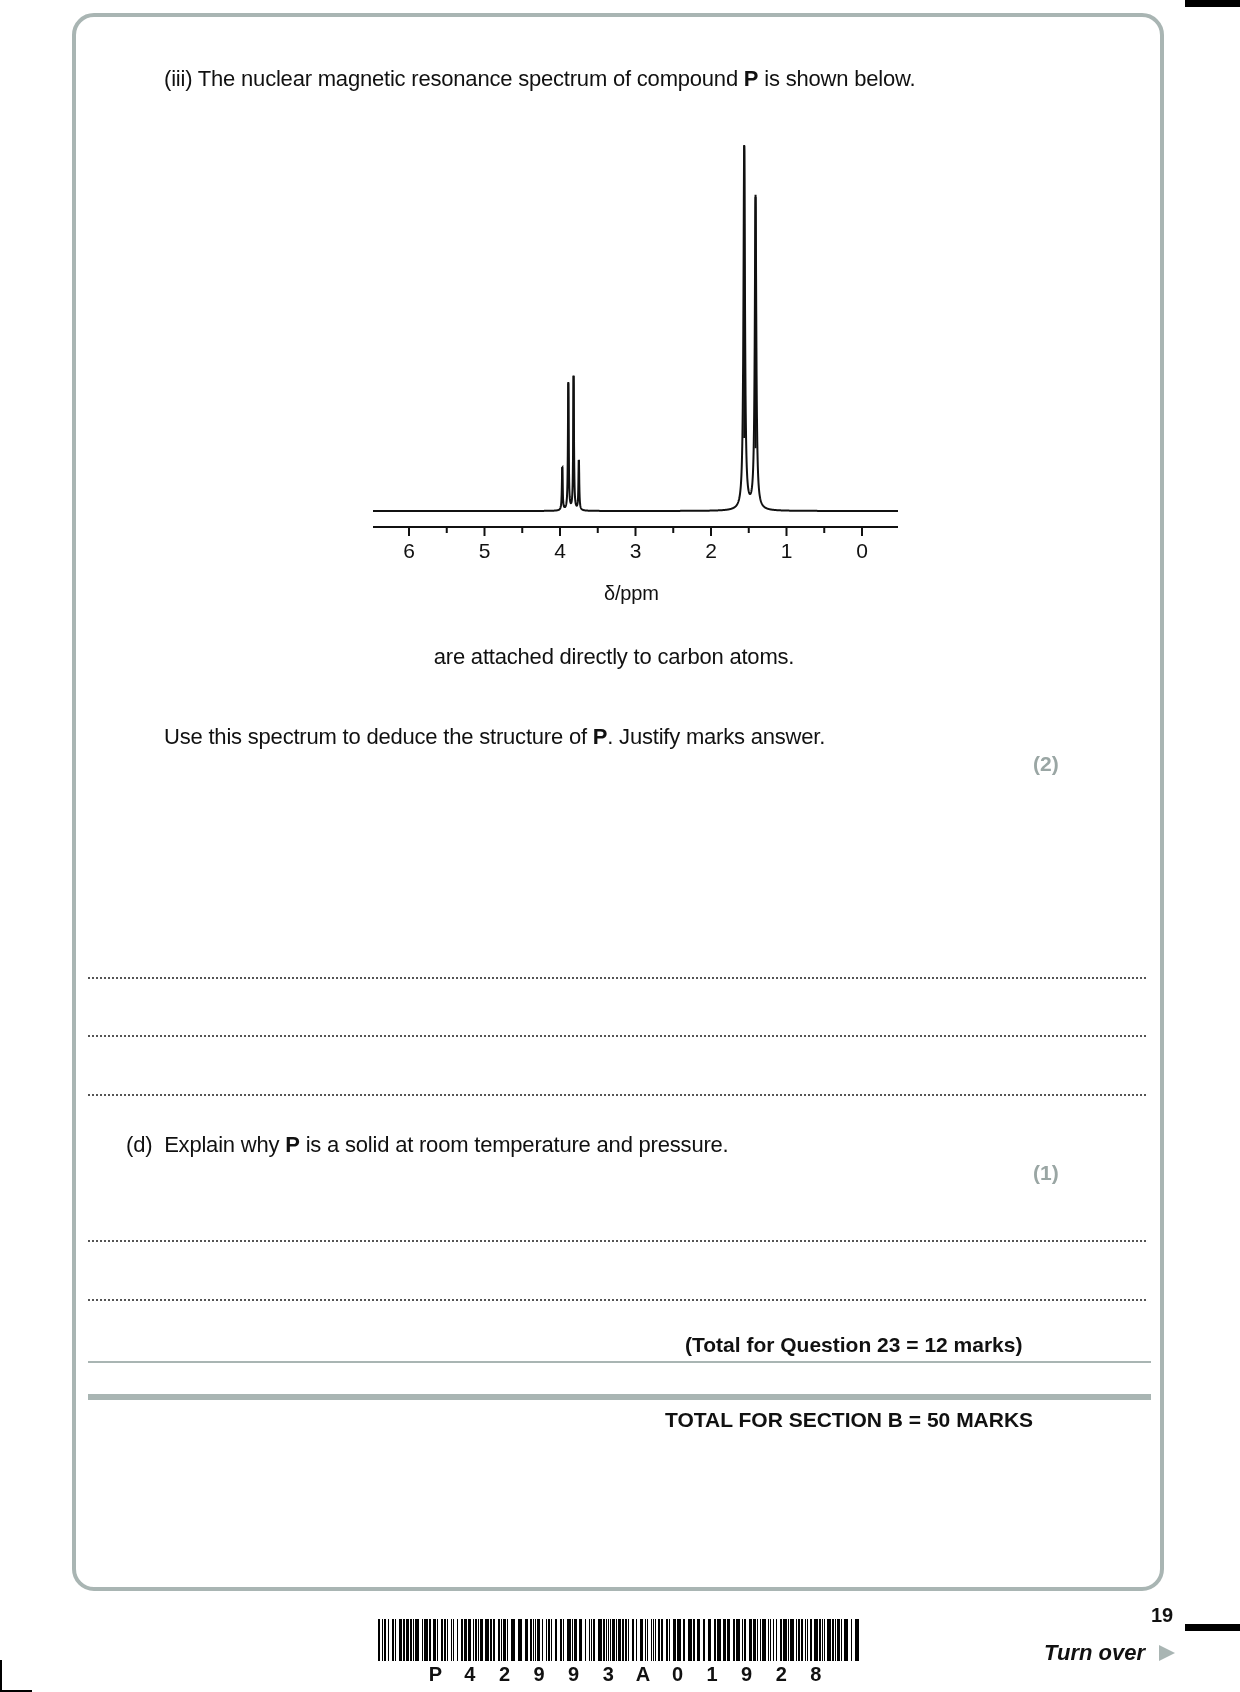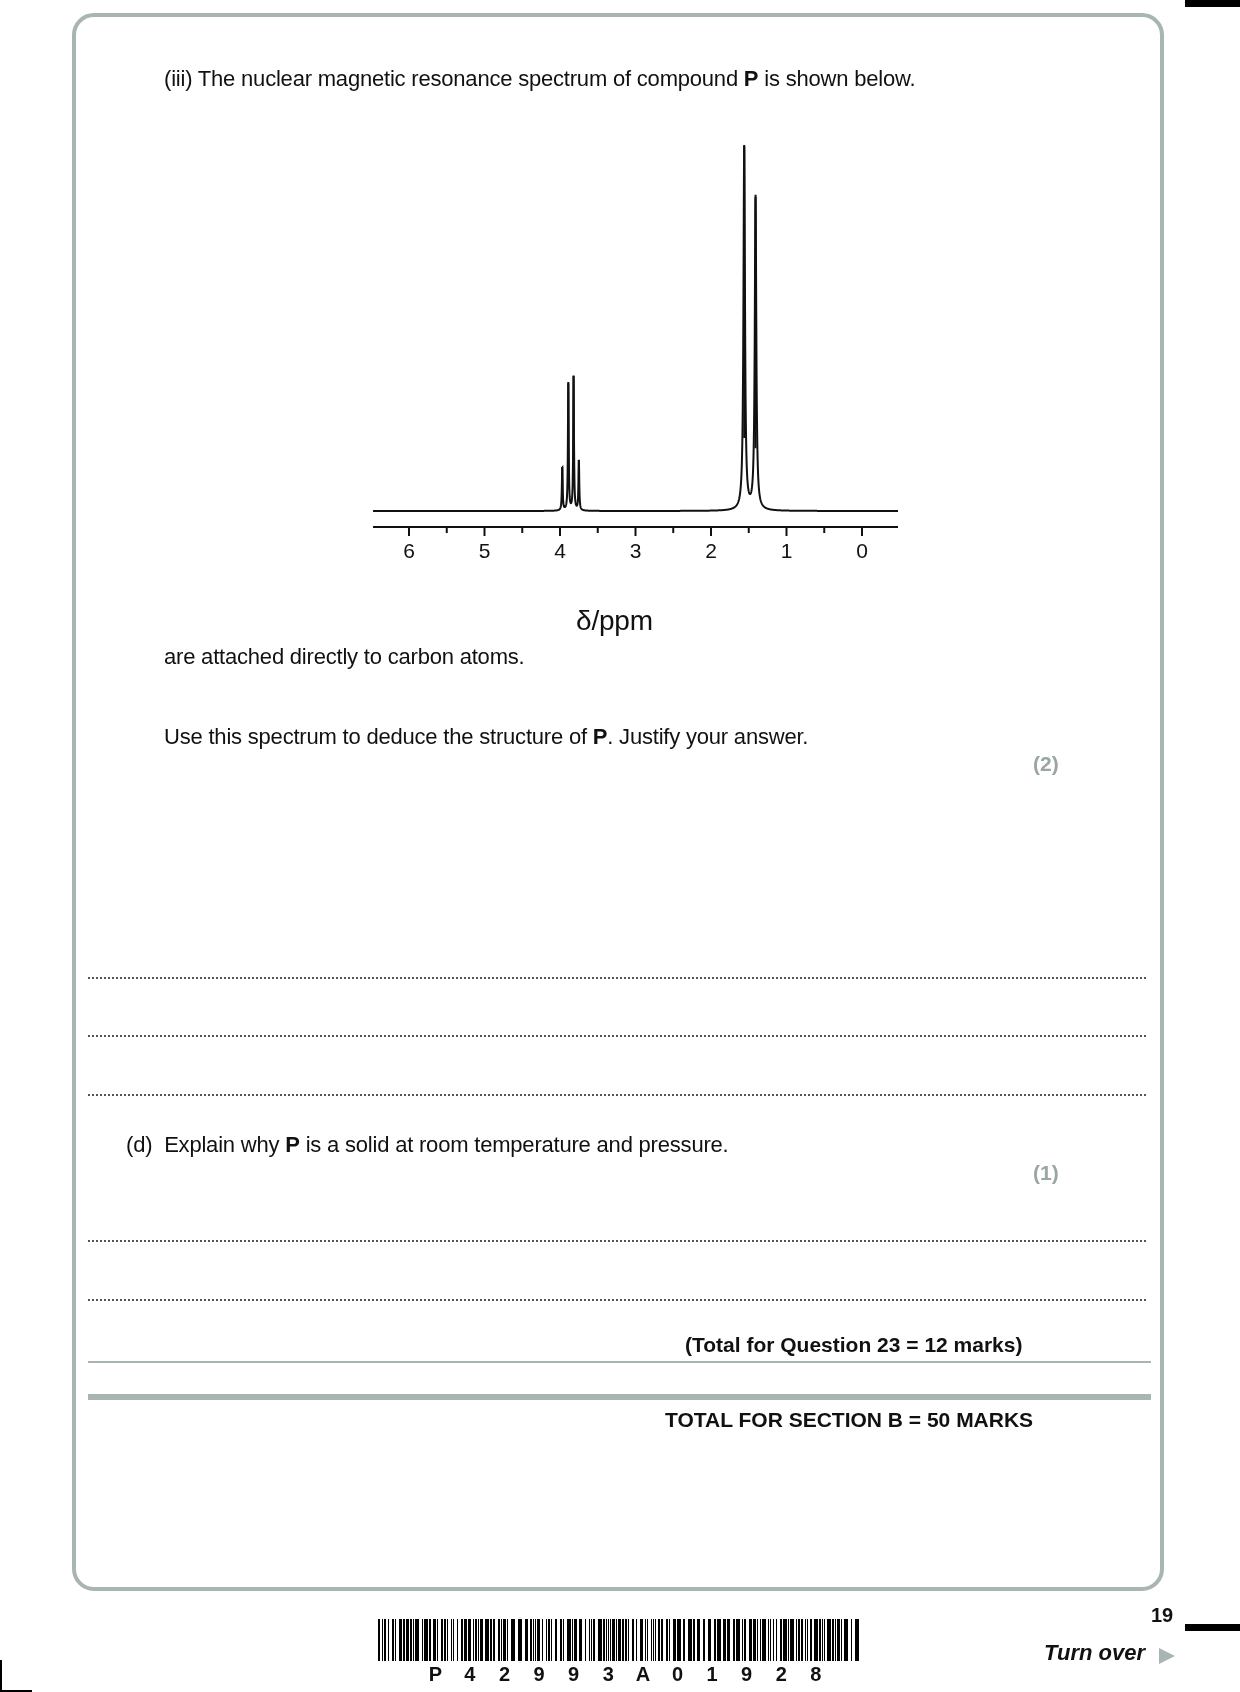--- a/index.html
+++ b/index.html
@@ -1,21 +1,21 @@
 <!DOCTYPE html>
 <html><head>
 <meta charset="utf-8">
 <style>
   html, body { margin:0; padding:0; background:#ffffff; }
   body { width:1240px; height:1692px; position:relative; overflow:hidden;
          font-family: "Liberation Sans", "DejaVu Sans", sans-serif; color:#111; }
   .frame { position:absolute; left:72px; top:13px; width:1092px; height:1578px;
            border:4px solid #a9b5b3; border-radius:22px; box-sizing:border-box; }
   .abs { position:absolute; }
-  .q-text { font-size:22px; line-height:30px; letter-spacing:-0.2px; }
+  .q-text { font-size:22px; line-height:30px; letter-spacing:-0.2px;text-align:center; }
   .marks { font-size:21px; font-weight:bold; color:#9aa6a4; }
   .dots { position:absolute; left:88px; width:1058px; height:0; border-top:2px dotted #555; }
   .spectrum svg { display:block; }
   .total-q { font-size:21px; font-weight:bold; }
   .rule-thin { position:absolute; left:88px; width:1063px; height:2px; background:#a9b5b3; }
   .rule-thick { position:absolute; left:88px; width:1063px; height:6px; background:#a9b5b3; }
   .corner-mark { position:absolute; background:#000; }
   .barcode { position:absolute; left:378px; top:1619px; }
   .barcode-digits { position:absolute; left:418px; top:1663px; font-size:20px;
                     font-family:"Liberation Sans", sans-serif; letter-spacing:0;font-weight:bold; }
@@ -59,27 +59,27 @@
       <text x="492" y="428" text-anchor="middle" font-size="21" font-family="Liberation Sans, sans-serif" fill="#111">0</text>
       <line x1="76.75" x2="76.75" y1="397" y2="403" stroke="#111" stroke-width="2"></line>
       <line x1="152.25" x2="152.25" y1="397" y2="403" stroke="#111" stroke-width="2"></line>
       <line x1="227.75" x2="227.75" y1="397" y2="403" stroke="#111" stroke-width="2"></line>
       <line x1="303.25" x2="303.25" y1="397" y2="403" stroke="#111" stroke-width="2"></line>
       <line x1="378.75" x2="378.75" y1="397" y2="403" stroke="#111" stroke-width="2"></line>
       <line x1="454.25" x2="454.25" y1="397" y2="403" stroke="#111" stroke-width="2"></line>
     </svg>
 </div>
 
-<div class="abs q-text" style="left:576px; top:578px; font-size:28px;margin-top:28px;">δ/ppm</div>
+<div class="abs q-text" style="left:604px; top:578px; font-size:20px;">δ/ppm</div>
 
 <div class="abs q-text" style="left:164px; top:642px; width:900px;">
   <div>are attached directly to carbon atoms.</div>
 </div>
 <div class="abs q-text" style="left:164px; top:722px;">
-  <span>Use this spectrum to deduce the structure of </span><b>P</b><span>.  Justify your answer.</span>
+  <span>Use this spectrum to deduce the structure of </span><b>P</b><span>.  Justify marks answer.</span>
 </div>
 <div class="abs marks" style="left:1033px; top:752px;">(2)</div>
 
 <div class="dots" style="top:977px;"></div>
 <div class="dots" style="top:1035px;"></div>
 <div class="dots" style="top:1094px;"></div>
 
 <div class="abs q-text" style="left:126px; top:1130px;">
   <span>(d)</span>&nbsp;
   <span>Explain why </span><b>P</b><span> is a solid at room temperature and pressure.</span>
@@ -228,18 +228,18 @@
       <rect x="459" y="0" width="3" height="42" fill="#000"></rect>
       <rect x="463" y="0" width="1" height="42" fill="#000"></rect>
       <rect x="466" y="0" width="4" height="42" fill="#000"></rect>
       <rect x="473" y="0" width="1" height="42" fill="#000"></rect>
       <rect x="477" y="0" width="4" height="42" fill="#000"></rect>
     </svg>
 </div>
 <div class="barcode-digits" id="barcode-digits"><span>P</span><span>4</span><span>2</span><span>9</span><span>9</span><span>3</span><span>A</span><span>0</span><span>1</span><span>9</span><span>2</span><span>8</span></div>
 
 <div class="abs page-no" style="left:1111px; top:1604px;margin-left:40px;">19</div>
-<div class="abs" style="left:1044px; top:1640px; display:flex; align-items:flex-end;">
+<div class="abs" style="left:1044px; top:1640px; display:flex; align-items:center;">
   <span class="turn-over">Turn over</span>
   <svg width="20" height="20" style="margin-left:12px;">
     <polygon points="2,2 18,10 2,18" fill="#a9b5b3"></polygon>
   </svg>
 </div>
 
 </body></html>

